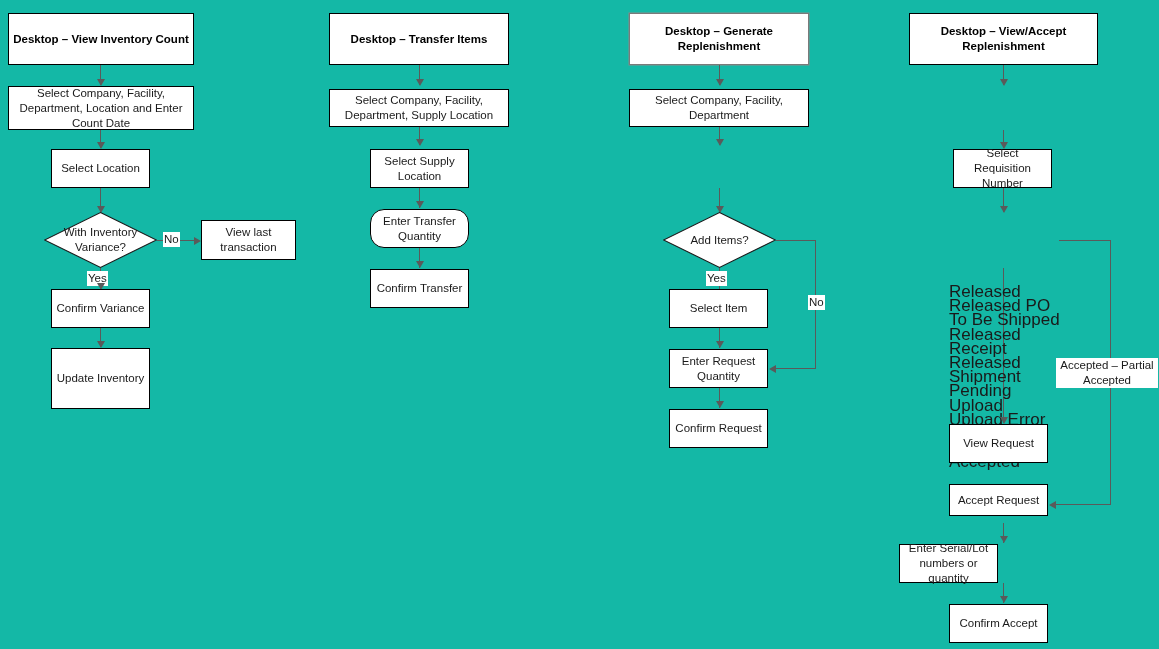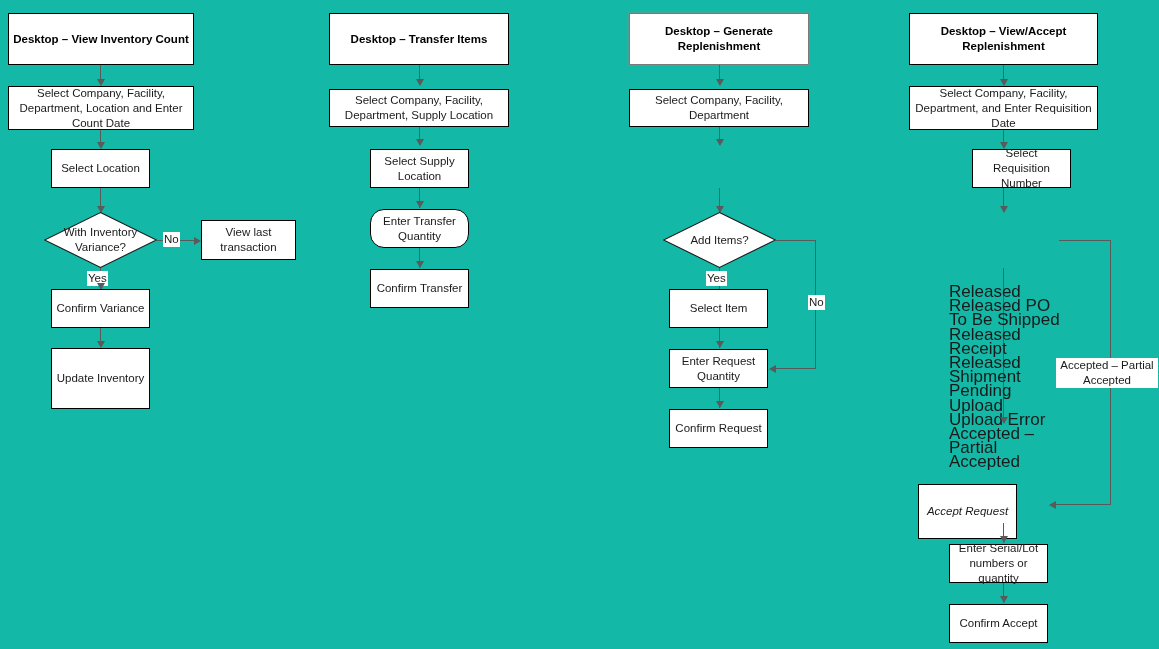--- a/index.html
+++ b/index.html
@@ -214,47 +214,47 @@
   <div class="hline" style="left:776px; top:240px; width:40px;"></div>
   <div class="vline" style="left:815px; top:240px; height:128px;"></div>
   <div class="hline" style="left:776px; top:368px; width:40px;"></div>
   <div class="arrow-left" style="left:769px; top:364.5px;"></div>
   <div class="edge-label" style="left:808px; top:295px;">No</div>
 
   <div class="node title" style="left:909px; top:13px; width:189px; height:52px;">Desktop – View/Accept Replenishment</div>
   <div class="vline" style="left:1003px; top:65px; height:20px;"></div>
   <div class="arrow-down" style="left:999.5px; top:79px;"></div>
 
-  <div class="node" style="left:909px; top:86px; width:189px; height:44px;">Select Company, Facility, Department, and Enter Requisition Date</div>
   <div class="vline" style="left:1003px; top:130px; height:18px;"></div>
   <div class="arrow-down" style="left:999.5px; top:142px;"></div>
 
-  <div class="node" style="left:953px; top:149px; width:99px; height:39px;margin-left:19px;">Select Requisition Number</div>
+  <div class="node" style="left:953px; top:149px; width:99px; height:39px;">Select Requisition Number</div>
   <div class="vline" style="left:1003px; top:188px; height:24px;"></div>
   <div class="arrow-down" style="left:999.5px; top:206px;"></div>
 
 
   <div class="vline" style="left:1003px; top:268px; height:155px;"></div>
   <div class="status-list" style="left:949px; top:285px; width:120px;">Released
 Released PO
 To Be Shipped
 Released Receipt
 Released Shipment
 Pending Upload
 Upload Error
 Accepted – Partial
 Accepted</div>
   <div class="arrow-down" style="left:999.5px; top:417px;"></div>
 
-
-  <div class="node" style="left:918px; top:484px; width:99px; height:55px;font-style:italic;">Accept Request</div>
+  <div class="node" style="left:949px; top:424px; width:99px; height:39px;">View Request</div>
+
+  <div class="node" style="left:949px; top:484px; width:99px; height:32px;">Accept Request</div>
   <div class="vline" style="left:1003px; top:523px; height:20px;"></div>
   <div class="arrow-down" style="left:999.5px; top:536px;"></div>
 
-  <div class="node" style="left:949px; top:544px; width:99px; height:39px;">Enter Serial/Lot numbers or quantity</div>
+  <div class="node" style="left:899px; top:544px; width:99px; height:39px;">Enter Serial/Lot numbers or quantity</div>
   <div class="vline" style="left:1003px; top:583px; height:20px;"></div>
   <div class="arrow-down" style="left:999.5px; top:596px;"></div>
 
   <div class="node" style="left:949px; top:604px; width:99px; height:39px;">Confirm Accept</div>
 
   <div class="hline" style="left:1059px; top:240px; width:52px;"></div>
   <div class="vline" style="left:1110px; top:240px; height:264px;"></div>
   <div class="hline" style="left:1056px; top:504px; width:55px;"></div>
   <div class="arrow-left" style="left:1049px; top:500.5px;"></div>
   <div class="edge-label center" style="left:1056px; top:358px; width:100px;">Accepted – Partial

